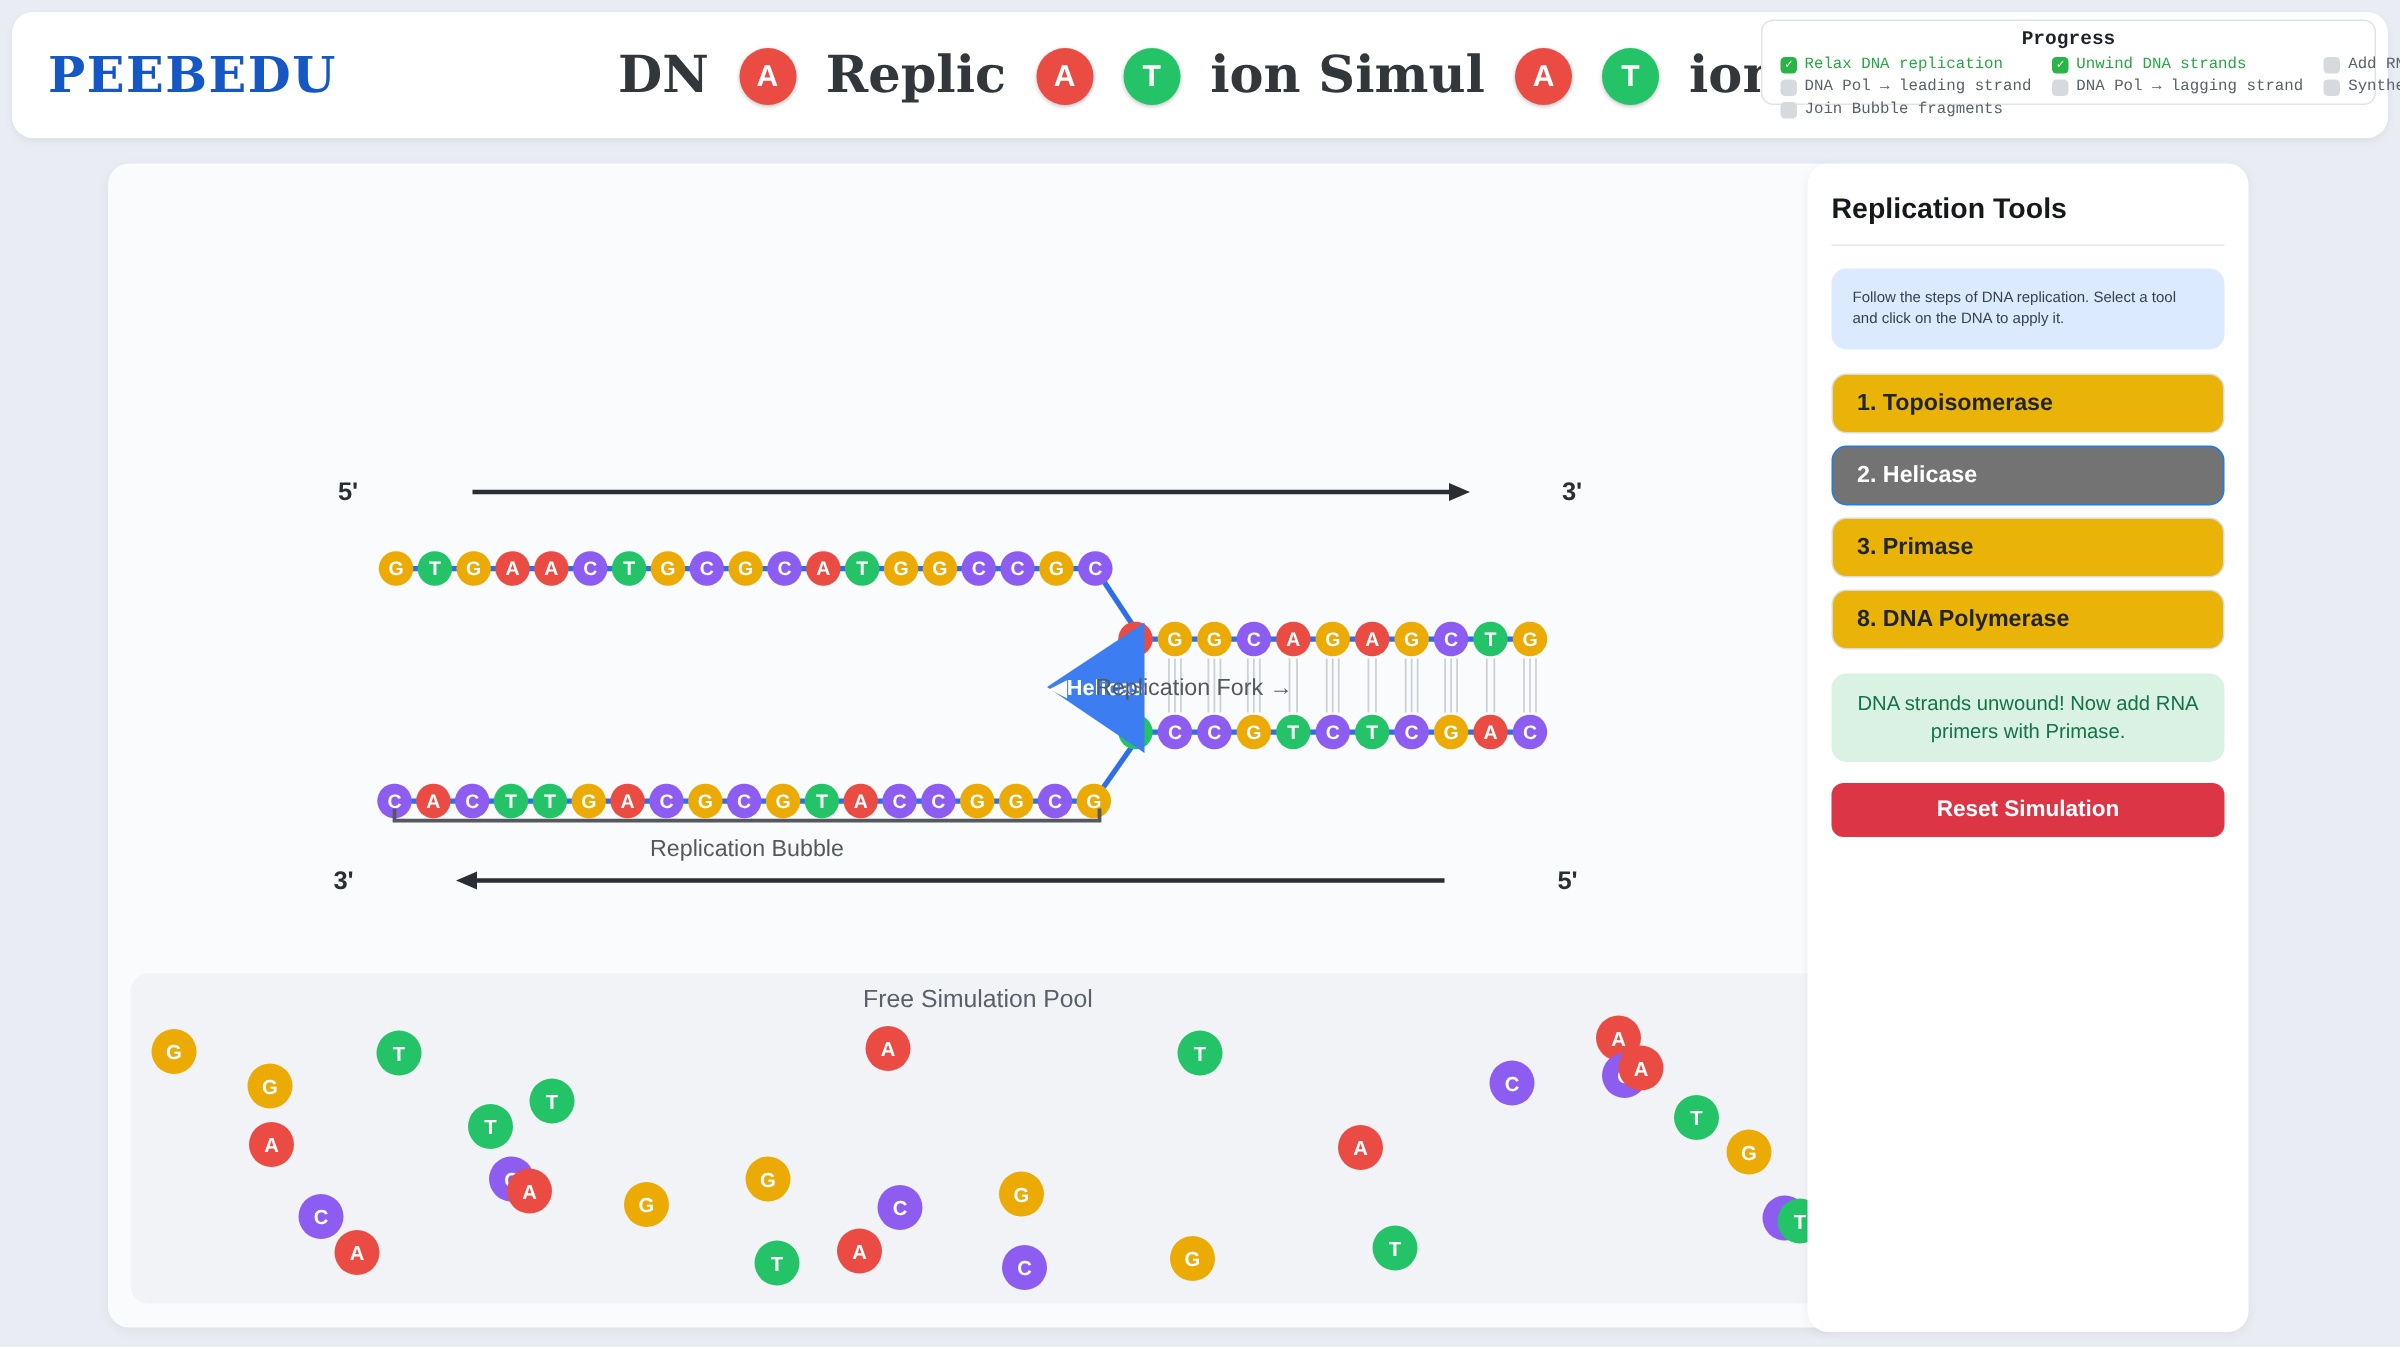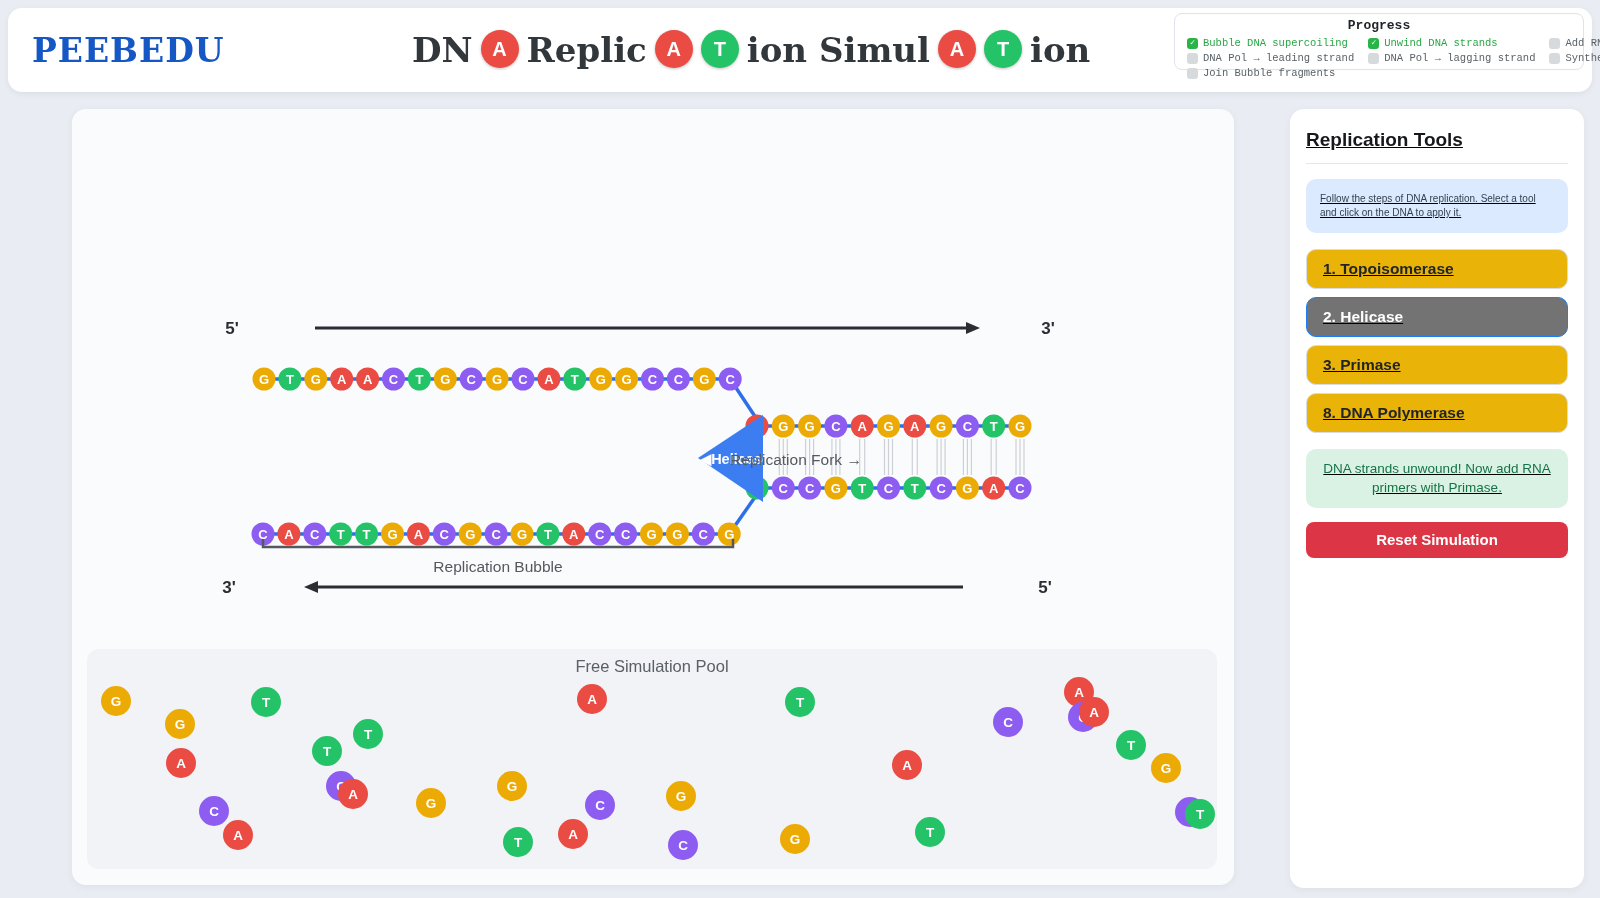--- a/index.html
+++ b/index.html
@@ -6,21 +6,21 @@
   body{
     width:1600px;height:898px;position:relative;overflow:hidden;
     background:#e9edf3;font-family:"Liberation Sans",sans-serif;
   }
   
   .header{position:absolute;left:8px;top:8px;width:1584px;height:84px;background:#ffffff;
     border-radius:14px;box-shadow:0 2px 6px rgba(0,0,0,.06);}
   .logo{position:absolute;left:24px;top:50%;transform:translateY(-50%);
     font-family:"DejaVu Serif",serif;font-weight:bold;font-size:33px;color:#1457c5;letter-spacing:1px;}
   .title{position:absolute;left:404px;top:50%;transform:translateY(-50%);
-    display:flex;align-items:flex-start;gap:8px;
+    display:flex;align-items:flex-end;gap:20px;
     font-family:"DejaVu Serif",serif;font-weight:bold;font-size:34px;color:#32373c;white-space:pre;}
   .title .badge{width:38px;height:38px;border-radius:50%;display:flex;align-items:center;justify-content:center;
     color:#fff;font-size:20px;font-family:"Liberation Sans",sans-serif;font-weight:bold;
     box-shadow:0 1px 3px rgba(0,0,0,.25);flex:0 0 auto;}
   .progress{position:absolute;right:8px;top:5px;width:410px;height:57px;background:#fff;
     border:1px solid #e0e4e8;border-radius:8px;padding:4px 12px;box-sizing:border-box;font-family:Liberation Mono, monospace;}
   .progress-title{margin:0;text-align:center;font-size:13px;font-weight:bold;color:#1f2329;}
   .progress-grid{display:grid;grid-template-columns:auto auto auto;column-gap:14px;row-gap:3px;margin-top:4px;}
   .progress-item{display:flex;align-items:center;gap:5px;font-size:10.5px;color:#5a6268;white-space:nowrap;}
   .progress-item.checked{color:#28a745;}
@@ -29,22 +29,22 @@
   .progress-item.checked .pcheck{background:#28b446;}
   
   .canvas{position:absolute;left:72px;top:109px;width:1162px;height:776px;background:#f9fbfd;
     border-radius:14px;box-shadow:0 2px 8px rgba(0,0,0,.05);}
   svg.scene{position:absolute;left:0;top:0;}
   .pool{position:absolute;left:15px;top:540px;width:1130px;height:220px;background:#f1f3f6;border-radius:12px;}
   .pool-title{text-align:center;margin-top:8px;font-size:16.5px;color:#5b6066;}
   .pool-nt{position:absolute;width:30px;height:30px;border-radius:50%;display:flex;align-items:center;
     justify-content:center;color:#fff;font-weight:bold;font-size:13.5px;cursor:grab;}
   
-  .sidebar{position:absolute;left:1290px;top:109px;width:294px;height:779px;background:#fff;border-radius:14px;
-    box-shadow:0 2px 8px rgba(0,0,0,.05);padding:20px 16px;box-sizing:border-box;text-decoration:underline;}
+  .sidebar{position:absolute;left:1205px;top:109px;width:294px;height:779px;background:#fff;border-radius:14px;
+    box-shadow:0 2px 8px rgba(0,0,0,.05);padding:20px 16px;box-sizing:border-box;}
   .sidebar h2{margin:0 0 12px;font-size:19px;color:#16181b;}
   .divider{height:1px;background:#e5e7eb;margin-bottom:15px;}
   .instructions{background:#dbeafe;border-radius:10px;padding:13px 14px;font-size:10px;color:#374151;
     line-height:1.42;margin-bottom:16px;}
   .tool-btn{width:100%;height:40px;border-radius:10px;border:1.5px solid #d8dbe0;background:#eab308;
     font-size:15.5px;font-weight:bold;color:#212529;text-align:left;padding:0 16px;margin-bottom:8px;
     font-family:inherit;cursor:pointer;display:block;box-sizing:border-box;}
   .tool-btn.active{background:#737373;border-color:#1b7ef2;color:#fff;}
   .status-box{background:#d9f2e3;border-radius:10px;padding:11px 12px;text-align:center;font-size:13.5px;
     color:#157347;margin:16px 0 14px;line-height:1.35;}
@@ -55,21 +55,21 @@
 <body>
 
 <div class="header">
   <div class="logo">PEEBEDU</div>
   <div class="title" id="app-title"><span>DN</span><span class="badge" style="background: rgb(234, 75, 67);">A</span><span>Replic</span><span class="badge" style="background: rgb(234, 75, 67);">A</span><span class="badge" style="background: rgb(37, 195, 104);">T</span><span>ion Simul</span><span class="badge" style="background: rgb(234, 75, 67);">A</span><span class="badge" style="background: rgb(37, 195, 104);">T</span><span>ion</span></div>
   <div class="progress">
     <div class="progress-title">Progress</div>
     <div class="progress-grid" id="progress-grid">
         <div class="progress-item checked">
           <span class="pcheck">✓</span>
-          <span>Bubble DNA supercoiling</span>
+          <span>Relax DNA replication</span>
         </div>
         <div class="progress-item checked">
           <span class="pcheck">✓</span>
           <span>Unwind DNA strands</span>
         </div>
         <div class="progress-item">
           <span class="pcheck"></span>
           <span>Add RNA primers</span>
         </div>
         <div class="progress-item">

